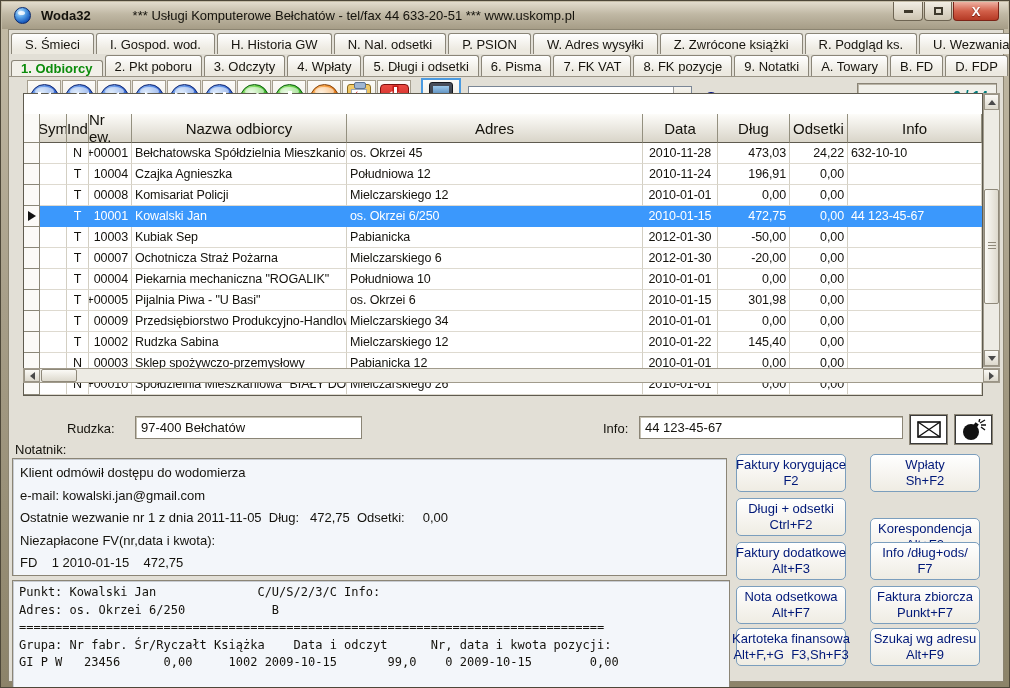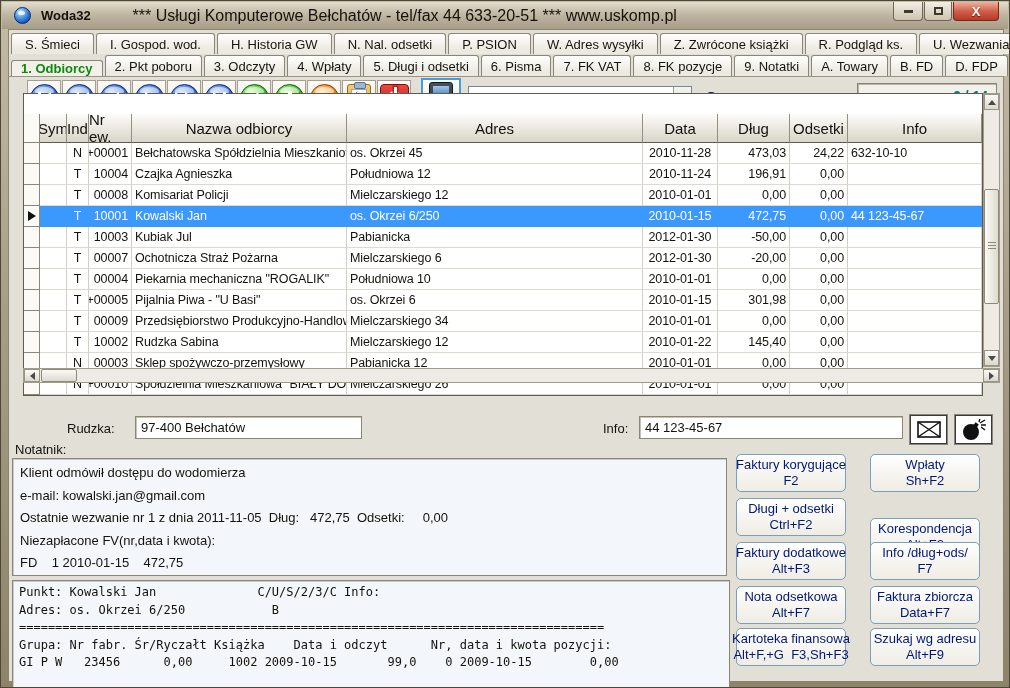--- a/index.html
+++ b/index.html
@@ -3,21 +3,21 @@
 <meta charset="utf-8">
 <style>
   html,body{margin:0;padding:0;background:#ffffff;}
   *{box-sizing:border-box;font-family:"Liberation Sans",sans-serif;}
   .window{position:relative;width:1010px;height:688px;background:linear-gradient(180deg,#c4bca7 0%,#a79e88 45%,#8c8369 100%);border:1px solid #4d4738;overflow:hidden;}
   
   .titlebar{position:absolute;left:1px;top:1px;right:1px;height:27px;display:flex;align-items:center;background:linear-gradient(180deg,#e2dccd 0%,#c0b8a4 45%,#a69d87 100%);}
   .app-icon{width:17px;height:17px;margin:0 10px 0 12px;border-radius:50%;background:radial-gradient(circle at 35% 28%,#cfe9ff 0%,#5aa4e8 35%,#1d5fc0 70%,#0c2f86 100%);border:1px solid #0a2a6e;position:relative;}
   .app-icon::after{content:"";position:absolute;left:3px;top:3px;width:7px;height:4px;border-radius:50%;background:rgba(255,255,255,.8);}
   .title-app{font-size:13px;font-weight:bold;color:#14120c;margin-right:42px;}
-  .title-main{font-size:16px;color:#14120c;}
+  .title-main{font-size:13px;color:#14120c;}
   .winbtns{position:absolute;right:9px;top:0;display:flex;}
   .wbtn{height:19px;display:flex;align-items:center;justify-content:center;border:1px solid #6e6553;border-top:none;border-radius:0 0 4px 4px;margin-left:1px;background:linear-gradient(180deg,#f2eee4,#cdc5b2);}
   .wbtn.min{width:30px}.wbtn.max{width:28px}
   .wbtn.close{width:46px;background:linear-gradient(180deg,#eeb1a2 0%,#d2604a 50%,#b53a25 100%);border-color:#7c2417;}
   .glyph-min{width:9px;height:3px;background:#3e392c;}
   .glyph-max{width:9px;height:8px;border:2px solid #3e392c;}
   .glyph-x{color:#fff;font-size:13px;font-weight:bold;text-shadow:0 1px 1px #70190d;}
   
   .client{position:absolute;left:7px;top:28px;width:996px;height:653px;background:#e2dfd6;border:1px solid #8b8471;}
   
@@ -347,21 +347,21 @@
     <div class="c data">2010-01-15</div>
     <div class="c dlug">472,75</div>
     <div class="c odsetki">0,00</div>
     <div class="c info">44 123-45-67</div>
   </div>
           <div class="trow">
     <div class="c marker"></div>
     <div class="c sym"></div>
     <div class="c ind">T</div>
     <div class="c nr">10003</div>
-    <div class="c nazwa">Kubiak Jul</div>
+    <div class="c nazwa">Kubiak Sep</div>
     <div class="c adres">Pabianicka</div>
     <div class="c data">2012-01-30</div>
     <div class="c dlug">-50,00</div>
     <div class="c odsetki">0,00</div>
     <div class="c info"></div>
   </div>
           <div class="trow">
     <div class="c marker"></div>
     <div class="c sym"></div>
     <div class="c ind">T</div>
@@ -523,21 +523,21 @@
         <button class="abtn" style="left: 861px; top: 512px;">
     <span>Info /dług+ods/</span>
     <span>F7</span>
   </button>
         <button class="abtn" style="left: 727px; top: 556px;">
     <span>Nota odsetkowa</span>
     <span>Alt+F7</span>
   </button>
         <button class="abtn" style="left: 861px; top: 556px;">
     <span>Faktura zbiorcza</span>
-    <span>Data+F7</span>
+    <span>Punkt+F7</span>
   </button>
         <button class="abtn" style="left: 727px; top: 598px;">
     <span>Kartoteka finansowa</span>
     <span>Alt+F,+G  F3,Sh+F3</span>
   </button>
         <button class="abtn" style="left: 861px; top: 598px;">
     <span>Szukaj wg adresu</span>
     <span>Alt+F9</span>
   </button>
       </div>

